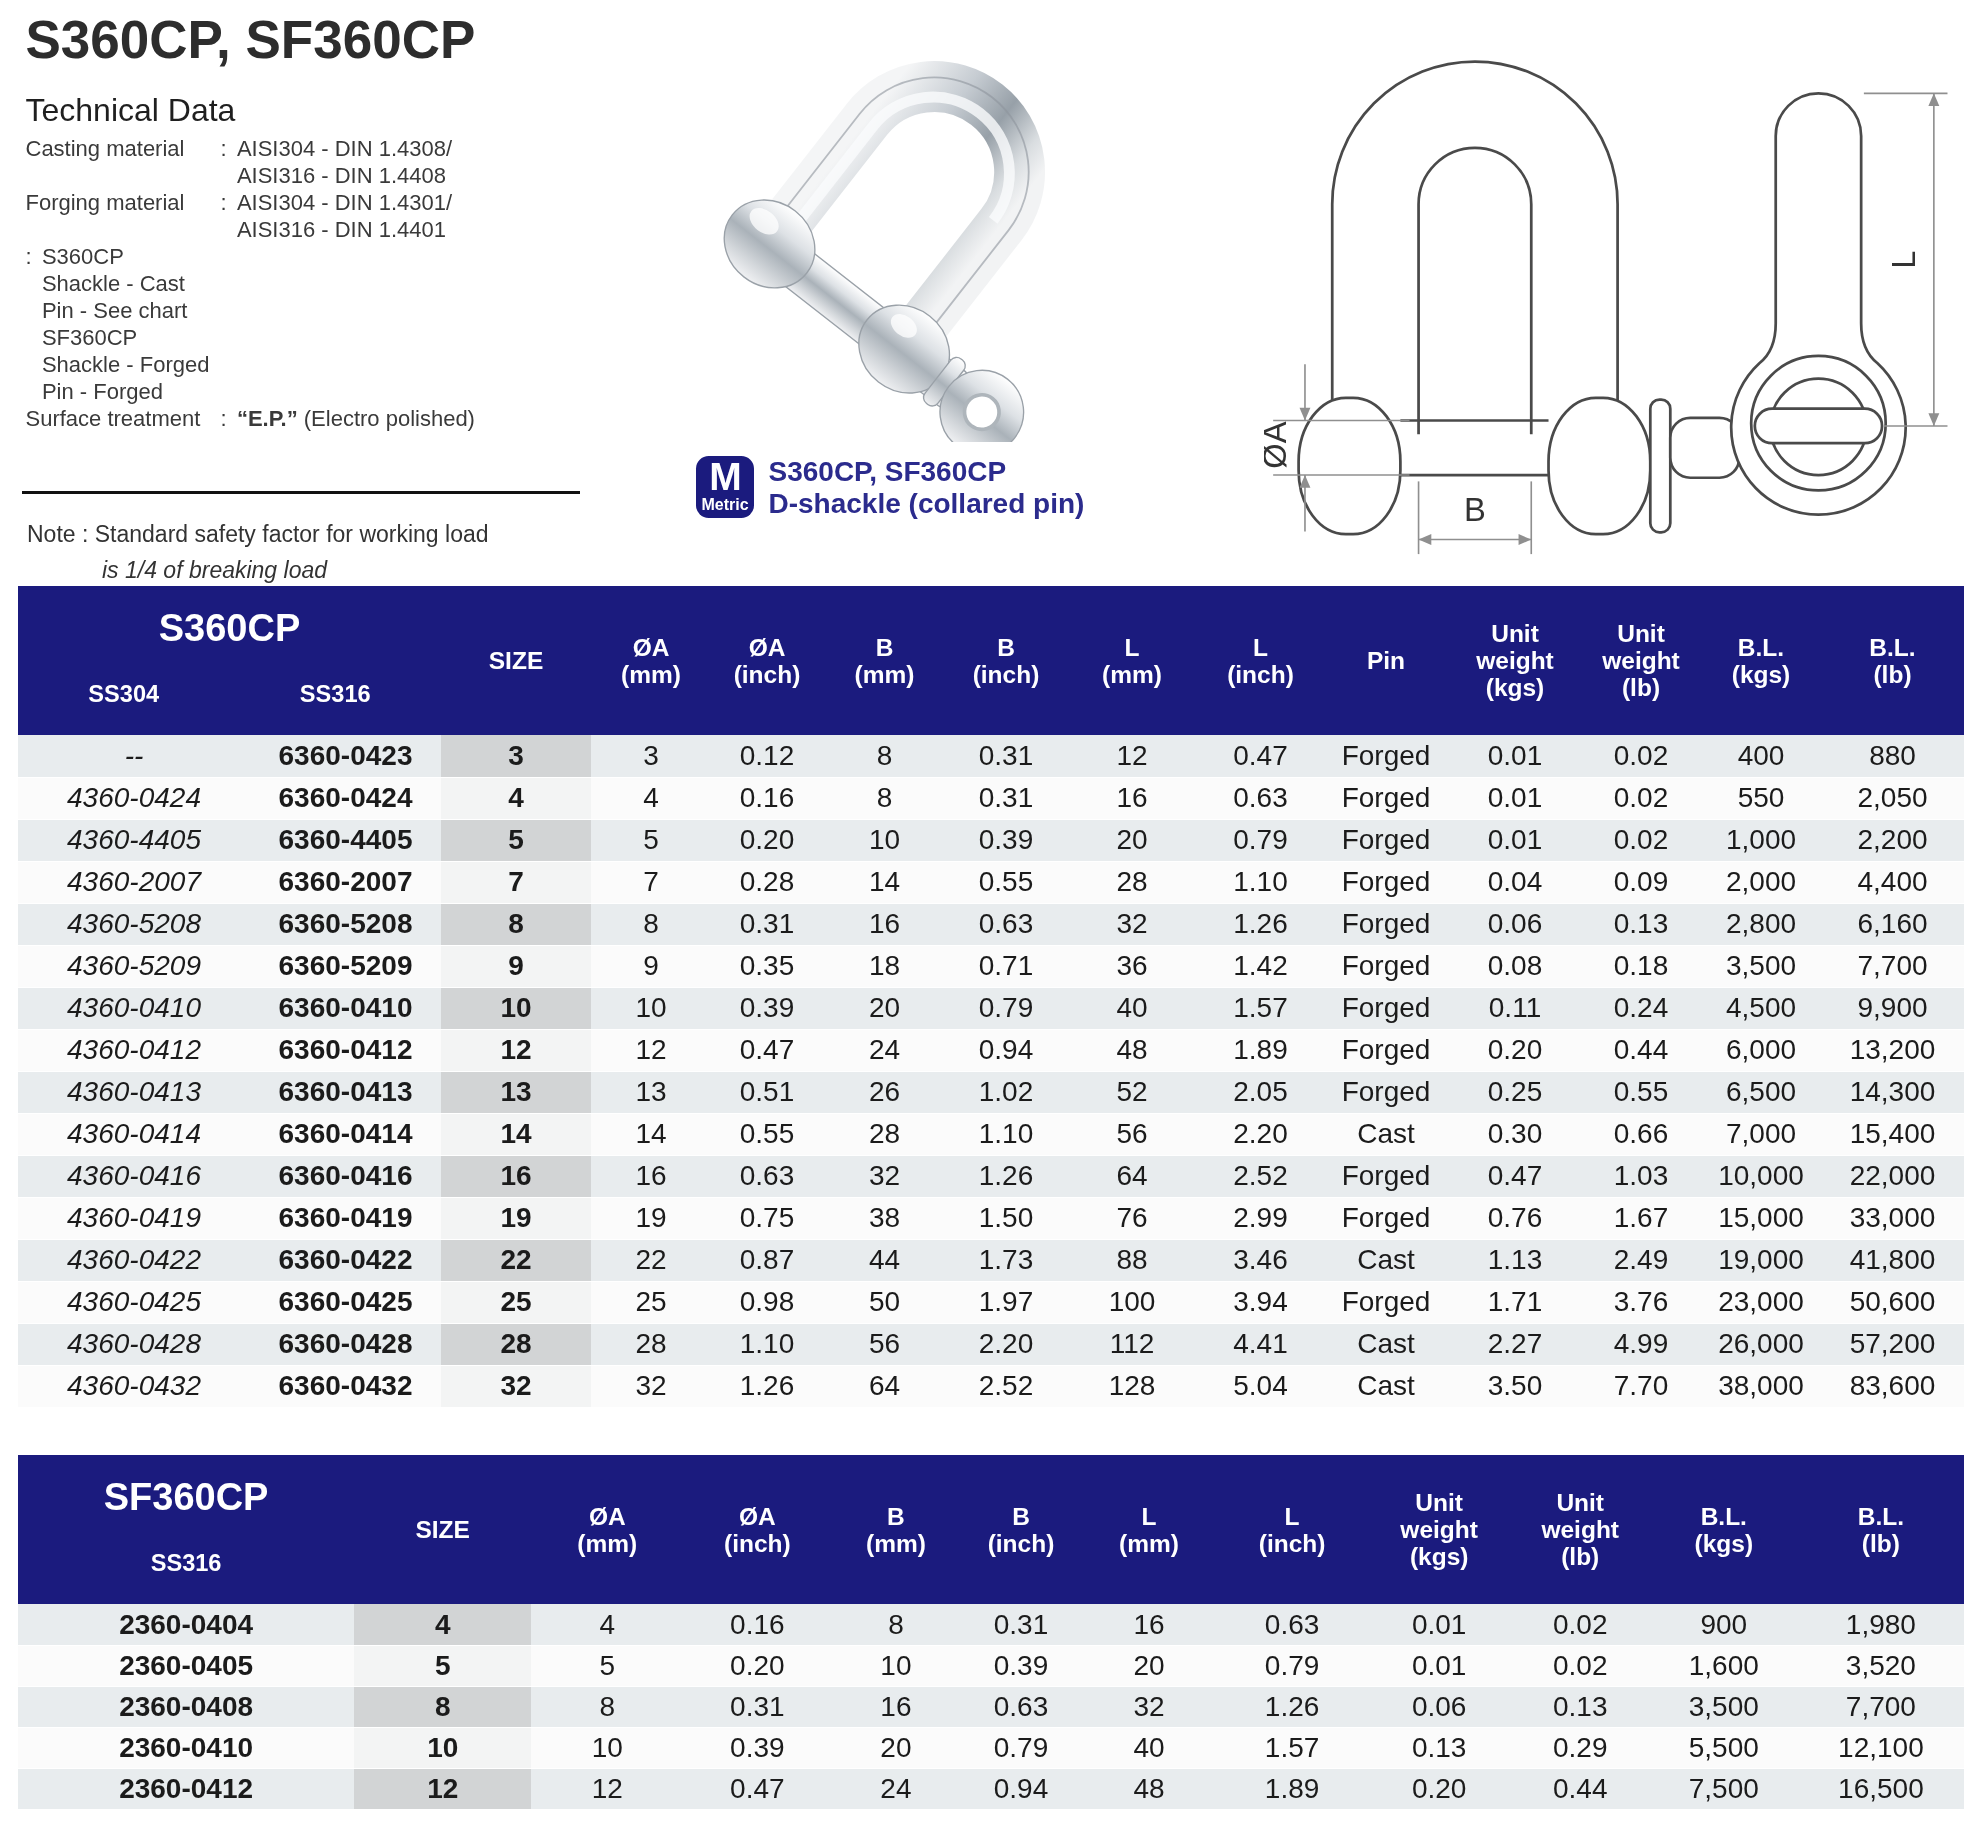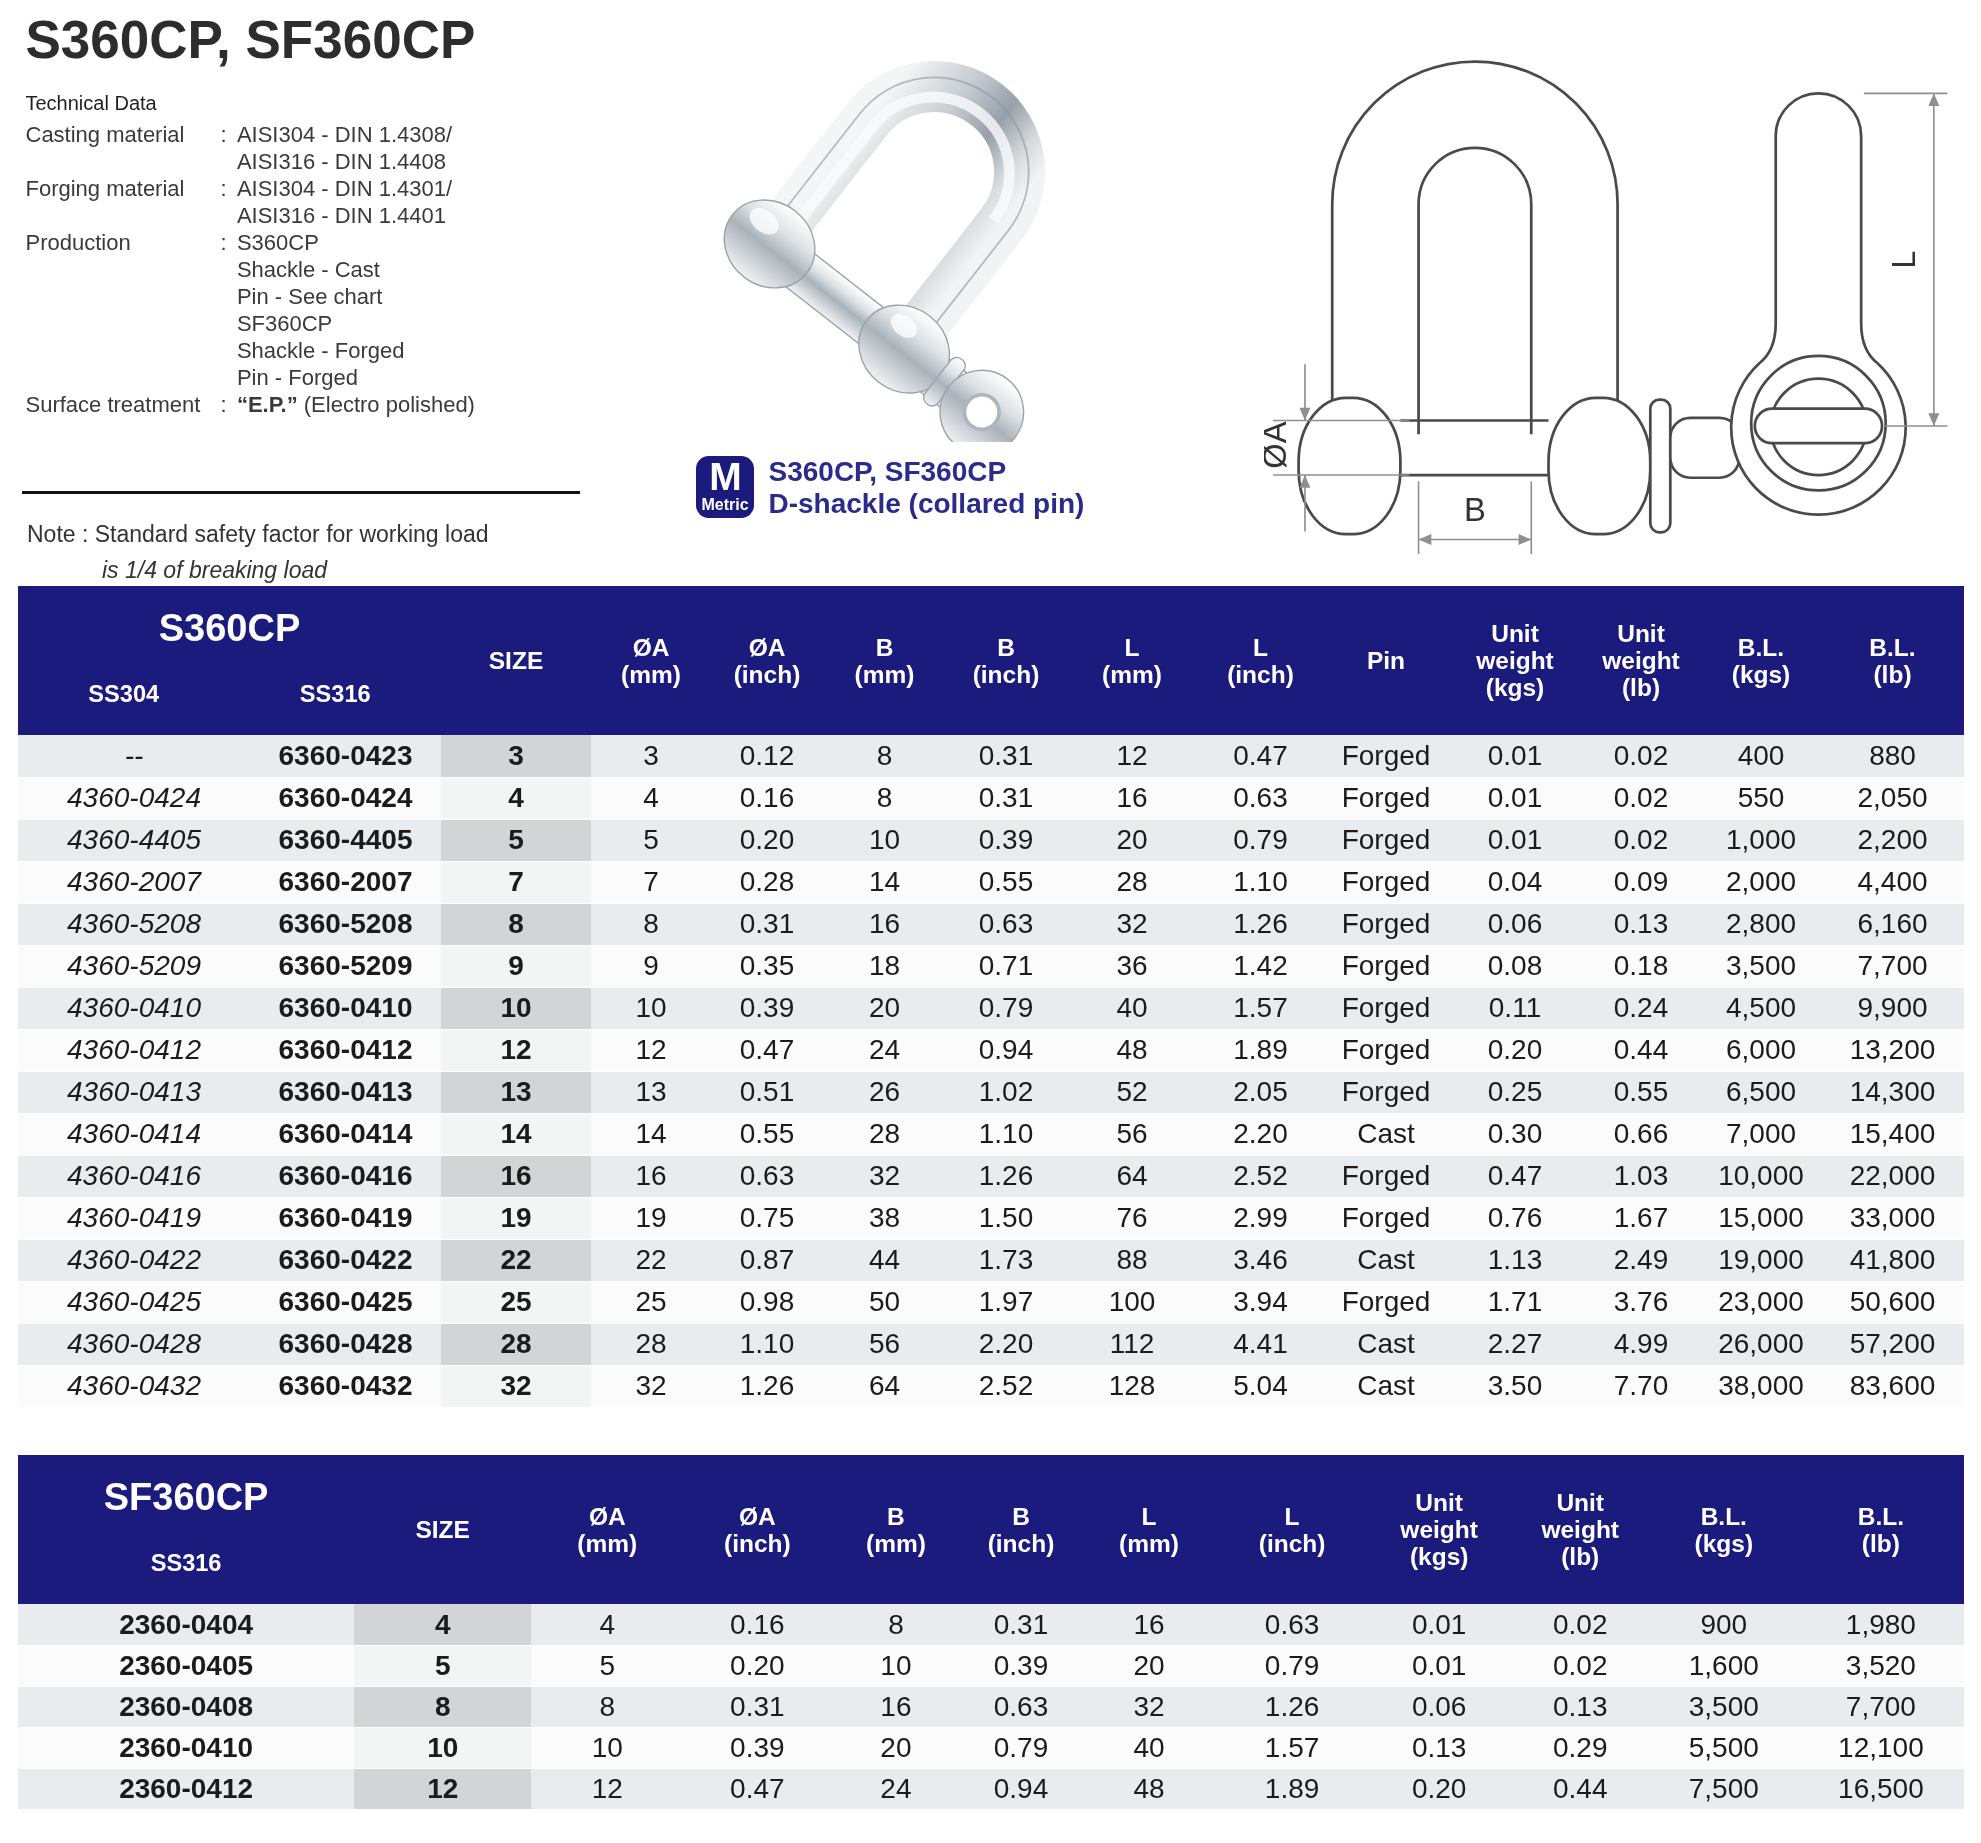--- a/index.html
+++ b/index.html
@@ -3,21 +3,21 @@
 <meta charset="utf-8">
 <style>
   html,body { margin:0; padding:0; background:#ffffff; }
   .page {
     position:relative; width:1981px; height:1844px; overflow:hidden;
     background:#ffffff; font-family:"Liberation Sans", sans-serif;
   }
   
   .info { position:absolute; left:25.5px; top:9px; width:582px; }
   .title { font-size:53px; font-weight:bold; color:#2d2d2d; letter-spacing:0; }
-  .tech-heading { font-size:20px; color:#1f1f1f; margin-top:22px; margin-bottom:5.5px; }
+  .tech-heading { font-size:32px; color:#1f1f1f; margin-top:22px; margin-bottom:5.5px; }
   .spec-row { display:flex; font-size:22px; color:#3a3a3a; line-height:27px; }
   .spec-label { width:195px; flex:none; }
   .spec-colon { width:16.4px; flex:none; }
   .spec-value { white-space:pre-line; }
   .spec-value .b { font-weight:bold;margin-top:11px; }
   .divider { position:absolute; left:22px; top:491px; width:558px; height:2.7px; background:#111; }
   .note { position:absolute; left:27px; top:516px; font-size:23px; color:#333; line-height:36px; }
   .note .l2 { padding-left:75px;font-style:italic; }
   
   .badge-row { position:absolute; left:696px; top:456px; display:flex; align-items:flex-start; }
@@ -71,21 +71,20 @@
           <div class="spec-value">AISI304 - DIN 1.4308/
 AISI316 - DIN 1.4408</div>
         </div>
         <div class="spec-row">
           <div class="spec-label">Forging material</div>
           <div class="spec-colon">:</div>
           <div class="spec-value">AISI304 - DIN 1.4301/
 AISI316 - DIN 1.4401</div>
         </div>
         <div class="spec-row">
-          <div class="spec-label">Production</div>
           <div class="spec-colon">:</div>
           <div class="spec-value">S360CP
 Shackle - Cast
 Pin - See chart
 SF360CP
 Shackle - Forged
 Pin - Forged</div>
         </div>
       </div>
     <div class="spec-row">

